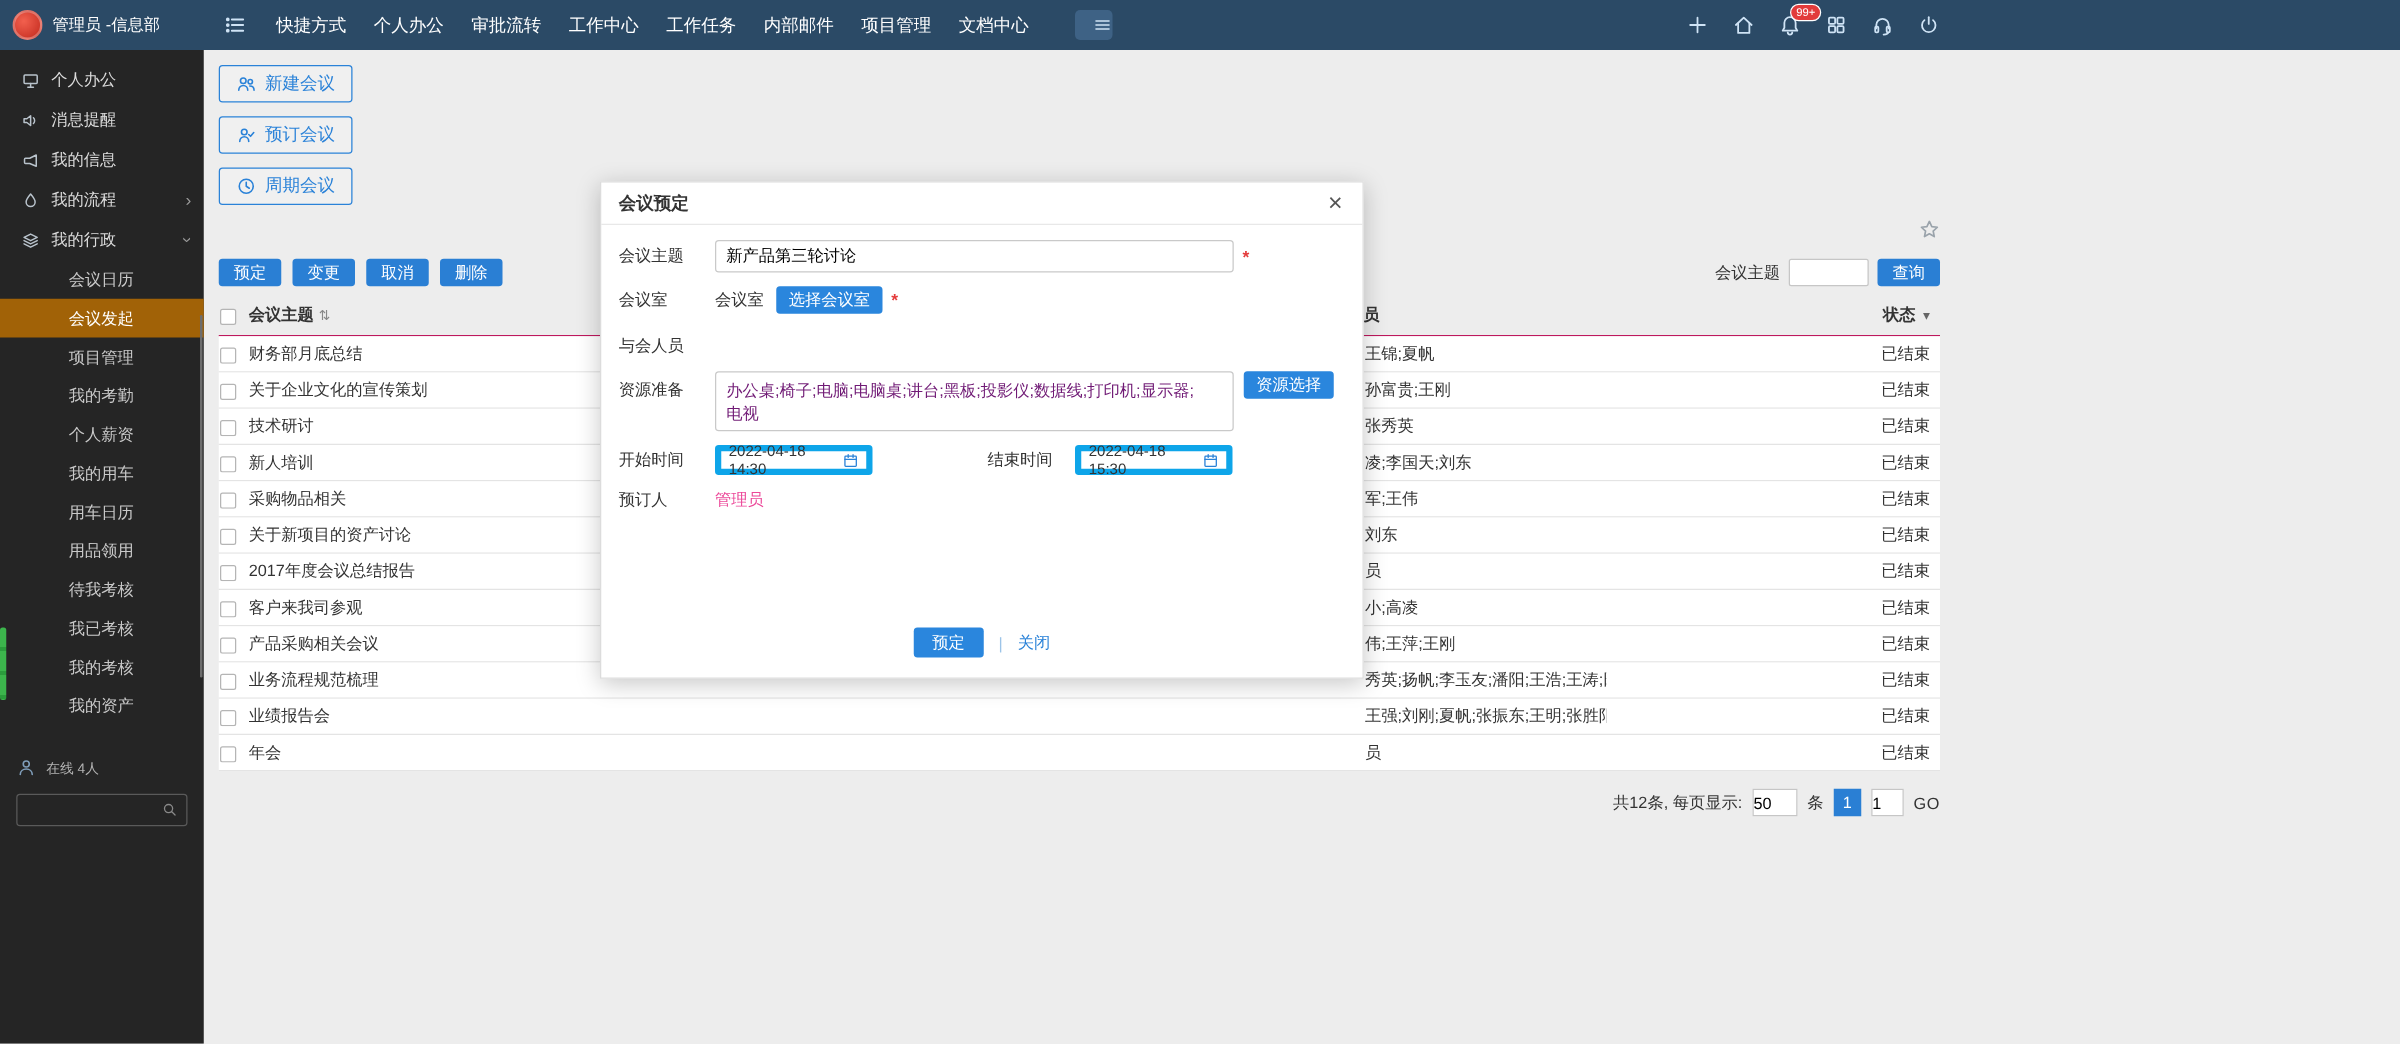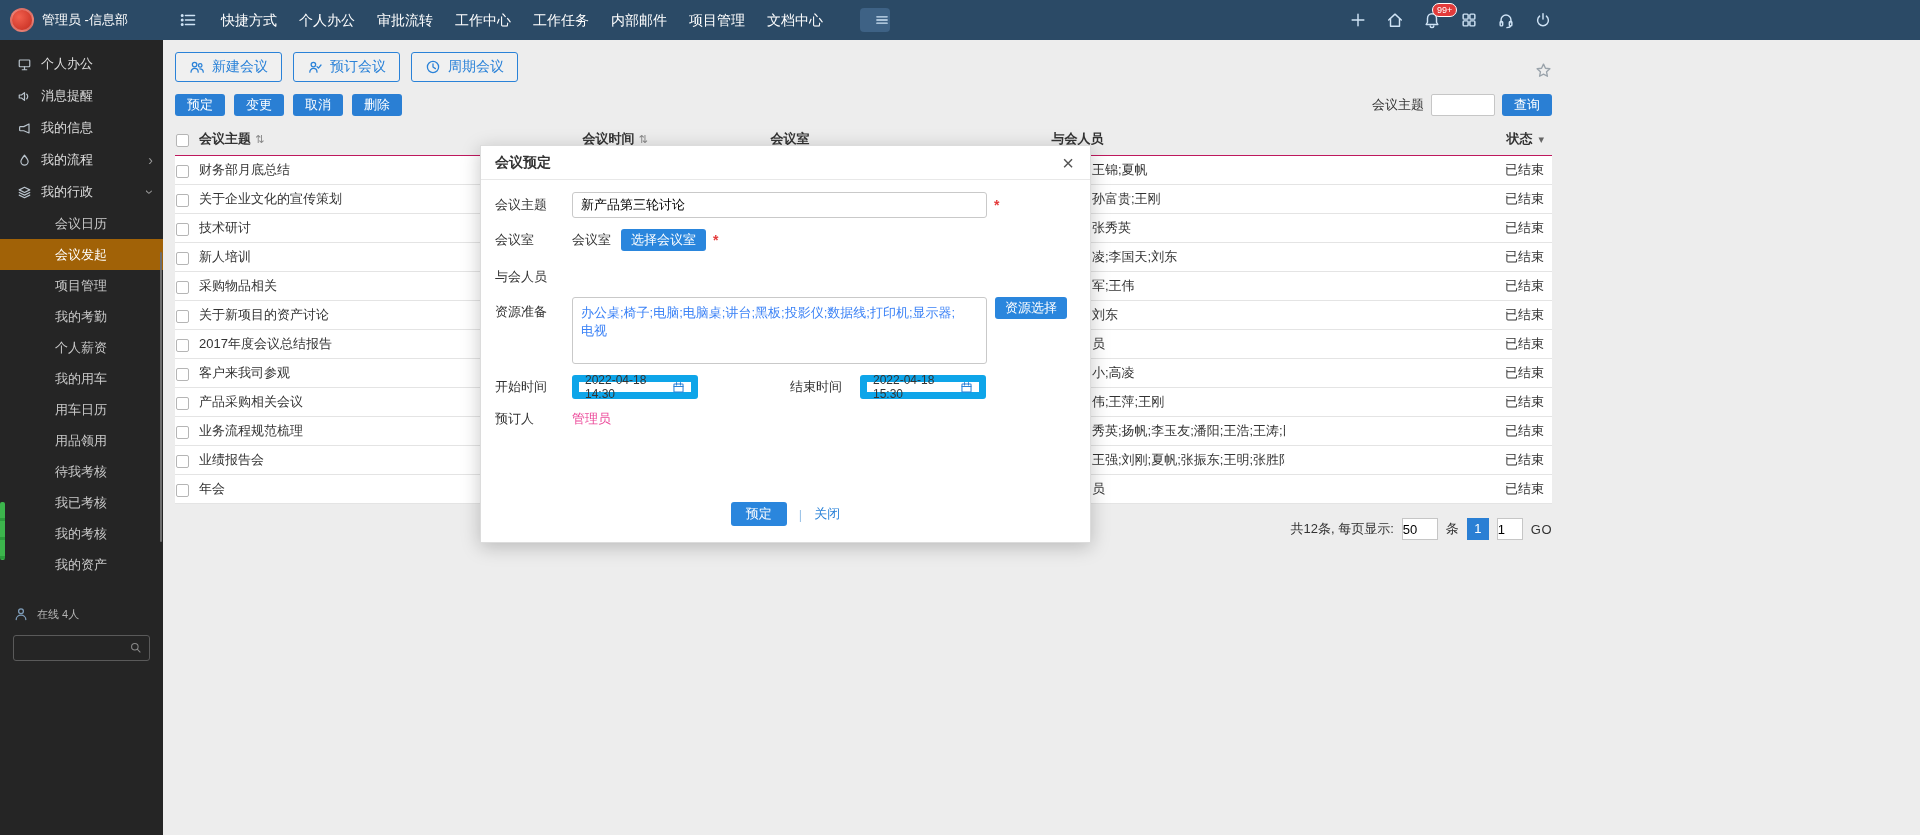--- a/index.html
+++ b/index.html
@@ -50,21 +50,21 @@
   .side-bottom { margin-top:26px; padding:0 13px; }
   .online { display:flex; align-items:center; gap:8px; color:#b3b3b3; font-size:11px; margin-bottom:13px; }
   .online svg { width:16px; height:16px; color:#7f9db9; }
   .side-search { position:relative; }
   .side-search input { width:100%; height:26px; background:transparent; border:1px solid #5a5a5a; border-radius:3px;
                        color:#ccc; padding:0 26px 0 8px; font-size:12px; outline:none; }
   .side-search svg { position:absolute; right:8px; top:6px; width:13px; height:13px; color:#8a8a8a; }
 
   
   .main { flex:1; padding:10px 368px 0 12px; position:relative; min-width:0; }
-  .toolbar { display:flex; align-items:flex-end; gap:11px; padding:2px 0 12px; }
+  .toolbar { display:flex; align-items:flex-start; gap:11px; padding:2px 0 12px;flex-direction:column; }
   .btn-outline { display:inline-flex; align-items:center; gap:7px; height:30px; padding:0 13px; background:#f0f0f0;
                  border:1px solid #2a82d8; color:#2a82d8; border-radius:3px; font-size:14px; cursor:pointer; white-space:nowrap; }
   .btn-outline svg { width:16px; height:16px; }
   .star { margin-left:auto; color:#9aa3ab; cursor:pointer; }
   .star svg { width:17px; height:17px; }
 
   .actionbar { display:flex; align-items:center; gap:9px; margin-bottom:10px; }
   .btn-primary { height:22px; padding:0 12px; background:#2a7fd4; border:none; border-radius:3px; color:#fff;
                  font-size:13px; cursor:pointer; white-space:nowrap; }
   .filter { margin-left:auto; display:flex; align-items:center; gap:7px; }
@@ -105,24 +105,24 @@
   .frow.top label { padding-top:6px; }
   .f-input { width:415px; height:26px; border:1px solid #c9c9c9; border-radius:3px; padding:0 8px; font-size:13px; outline:none; }
   .req { color:#e43b3b; margin-left:7px; font-size:14px; font-weight:bold; }
   .room-val { font-size:13px; margin-right:10px; color:#333; }
   .btn-primary.sm { height:22px; padding:0 10px; background:#2a86dd; border-radius:3px; }
   .f-area { width:415px; border:1px solid #c9c9c9; border-radius:3px; padding:6px 24px 6px 8px; font-size:13px;
             position:relative; background:#fff; overflow:hidden; }
   .f-area span { white-space:pre-wrap; }
   .f-area.attendees { height:48px; color:#333; }
   .f-area svg.corner { position:absolute; right:7px; top:6px; width:14px; height:14px; color:#555; }
-  .f-area.resources { height:67px; color:#3b82f6; }
+  .f-area.resources { height:48px; color:#701a75; }
   .res-btn { margin-left:8px; }
   .date-input { display:inline-flex; align-items:center; justify-content:center; width:126px; height:24px;
-                border:7px solid #0ea5e9; border-radius:3px; padding:0 6px; font-size:12px; cursor:pointer; gap:4px; color:#333; }
+                border:5px solid #0ea5e9; border-radius:3px; padding:0 6px; font-size:12px; cursor:pointer; gap:4px; color:#333; }
   .date-input svg { width:13px; height:13px; color:#2a82d8; flex:0 0 13px; }
   .end-label { margin:0 18px 0 92px; font-size:13px; color:#333; }
   .booker { font-size:13px; color:#ec4899; }
   .modal-foot { display:flex; align-items:center; justify-content:center; gap:12px; padding:10px 0 16px; }
   .modal-foot .btn-primary { height:24px; padding:0 15px; background:#2a86dd; }
   .sep { color:#9cc4e8; }
   .link { color:#2a82d8; font-size:13px; cursor:pointer; text-decoration:none; }
 
   svg { fill:none; stroke:currentColor; stroke-width:1.6; stroke-linecap:round; stroke-linejoin:round; }
 </style>

